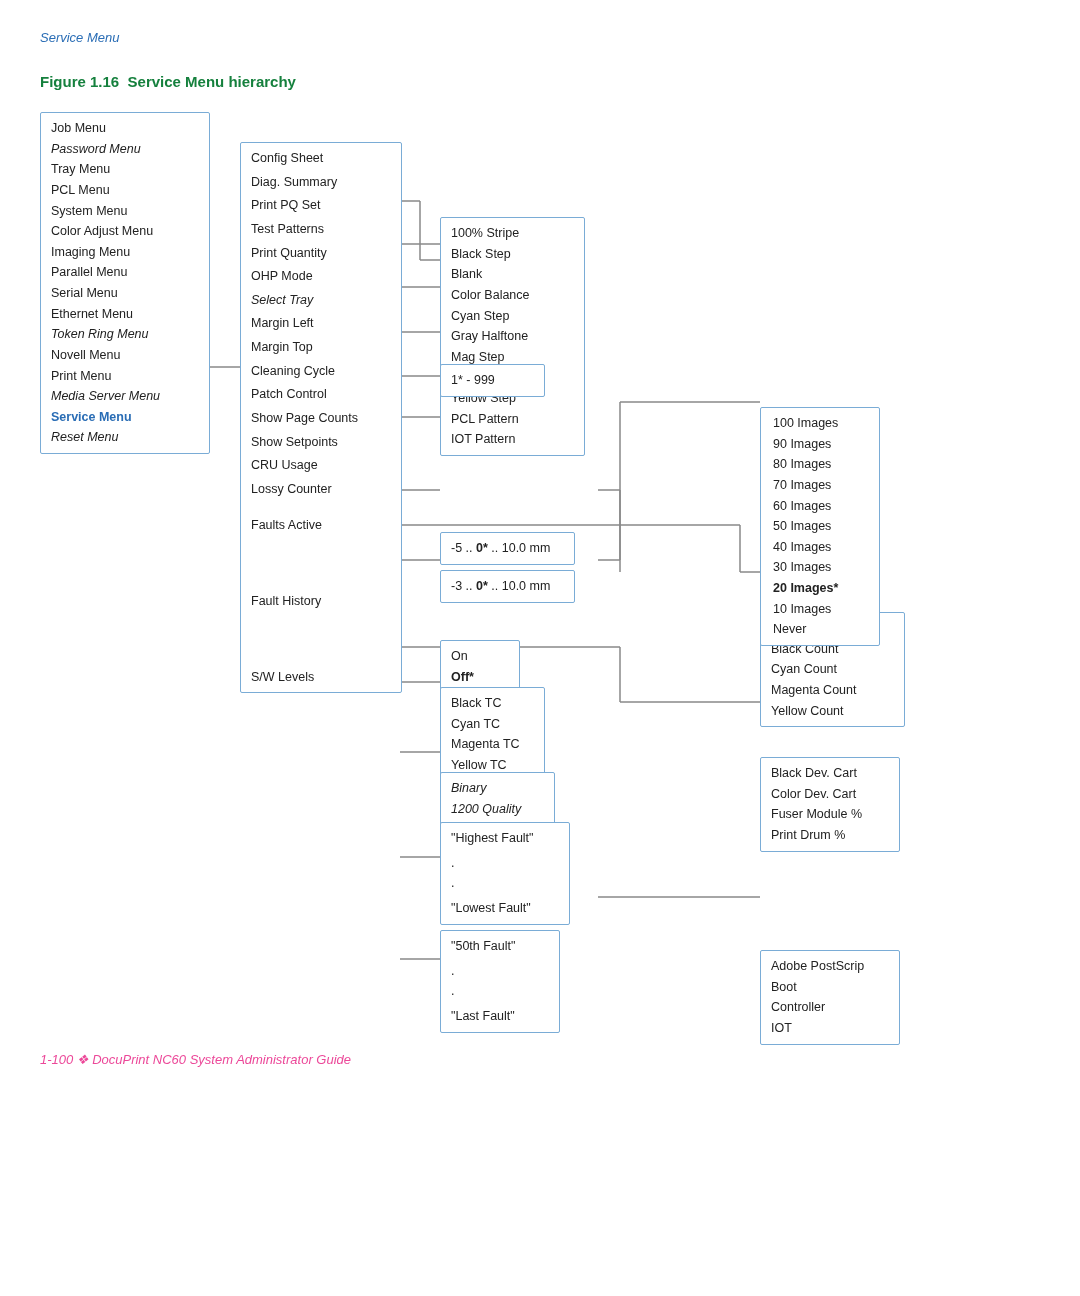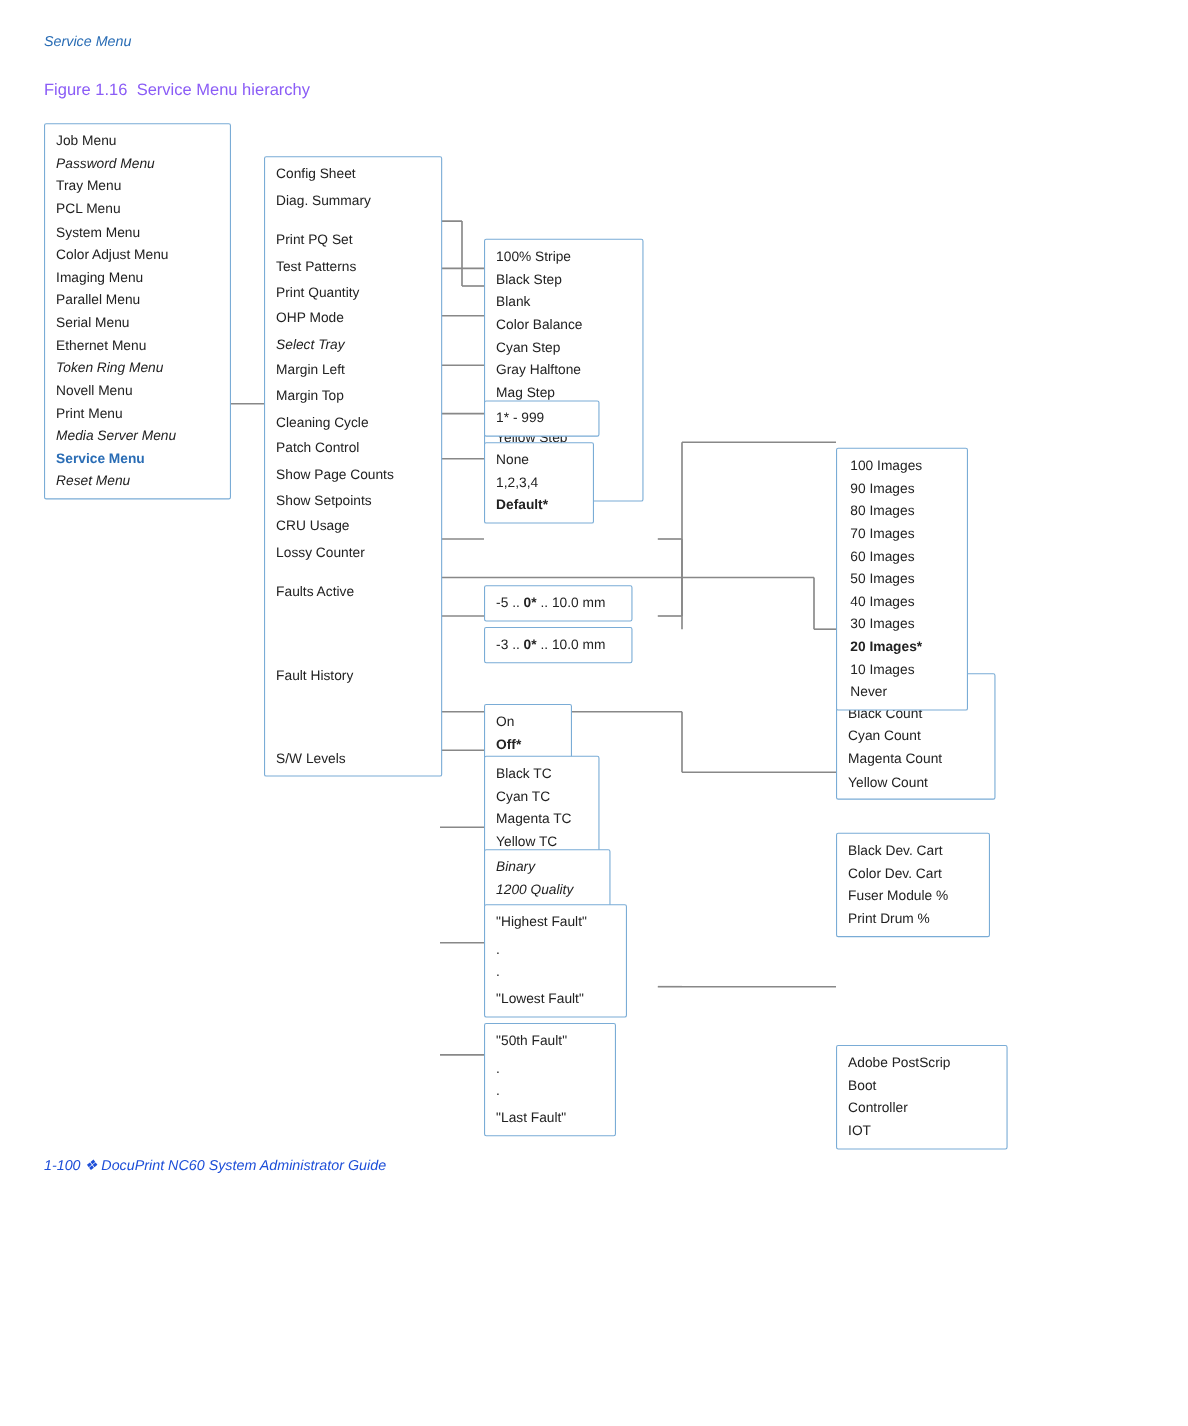--- a/index.html
+++ b/index.html
@@ -12,33 +12,33 @@
       min-height: 1296px;
       padding: 30px 40px 40px 40px;
     }
     .breadcrumb {
       color: #2a6db5;
       font-style: italic;
       font-size: 13px;
       margin-bottom: 28px;
     }
     .figure-title {
-      color: #8b5cf6;
+      color: #15803d;
       font-size: 15px;
-      font-weight: normal;
+      font-weight: bold;
       margin-bottom: 22px;
     }
 
     
     .level1 { min-width: 170px; }
     .level2 { min-width: 160px; }
 
     .footer-text {
       margin-top: 40px;
-      color: #1d4ed8;
+      color: #ec4899;
       font-size: 13px;
       font-style: italic;
     }
 
     
     .diagram-area {
       position: relative;
       width: 980px;
       height: 900px;
     }
@@ -145,21 +145,21 @@
     <div class="item">Novell Menu</div>
     <div class="item">Print Menu</div>
     <div class="item italic">Media Server Menu</div>
     <div class="item blue">Service Menu</div>
     <div class="item italic">Reset Menu</div>
   </div>
 
   <div class="abs-box level2" style="left:200px; top:30px; width:162px;">
     <div class="item">Config Sheet</div>
     <div class="item" style="margin-top:3px;">Diag. Summary</div>
-    <div class="item" style="margin-top:16px;">Print PQ Set</div>
+    <div class="item" style="margin-top:3px;">Print PQ Set</div>
     <div class="item" style="margin-top:3px;">Test Patterns</div>
     <div class="item" style="margin-top:3px;">Print Quantity</div>
     <div class="item" style="margin-top:3px;">OHP Mode</div>
     <div class="item italic" style="margin-top:3px;">Select Tray</div>
     <div class="item" style="margin-top:3px;">Margin Left</div>
     <div class="item" style="margin-top:3px;">Margin Top</div>
     <div class="item" style="margin-top:3px;">Cleaning Cycle</div>
     <div class="item" style="margin-top:3px;">Patch Control</div>
     <div class="item" style="margin-top:3px;">Show Page Counts</div>
     <div class="item" style="margin-top:3px;">Show Setpoints</div>
@@ -181,25 +181,20 @@
     <div class="item">Pattern A</div>
     <div class="item">Yellow Step</div>
     <div class="item">PCL Pattern</div>
     <div class="item">IOT Pattern</div>
   </div>
 
   <div class="abs-box" style="left:400px; top:252px; width:105px;">
     <div class="item">1* - 999</div>
   </div>
 
-  <div class="abs-box" style="left:400px; top:290px; width:100px;">
-    <div class="item">None</div>
-    <div class="item">1,2,3,4</div>
-    <div class="item bold"><b>Default*</b></div>
-  </div>
 
 
   <div class="abs-box" style="left:400px; top:420px; width:135px;">
     <div class="item">-5 .. <b>0*</b> .. 10.0 mm</div>
   </div>
 
   <div class="abs-box" style="left:400px; top:458px; width:135px;">
     <div class="item">-3 .. <b>0*</b> .. 10.0 mm</div>
   </div>
 
@@ -256,21 +251,21 @@
     <div class="item" style="margin-top:4px;">"Lowest Fault"</div>
   </div>
 
   <div class="abs-box" style="left:400px; top:818px; width:120px;">
     <div class="item">"50th Fault"</div>
     <div class="item" style="margin-top:4px;">.</div>
     <div class="item">.</div>
     <div class="item" style="margin-top:4px;">"Last Fault"</div>
   </div>
 
-  <div class="abs-box" style="left:720px; top:838px; width:156px;">
+  <div class="abs-box" style="left:720px; top:838px; width:140px;">
     <div class="item">Adobe PostScrip</div>
     <div class="item">Boot</div>
     <div class="item">Controller</div>
     <div class="item">IOT</div>
   </div>
 
 </div>
 
 <div class="footer-text">1-100  ❖  DocuPrint NC60 System Administrator Guide</div>
 

